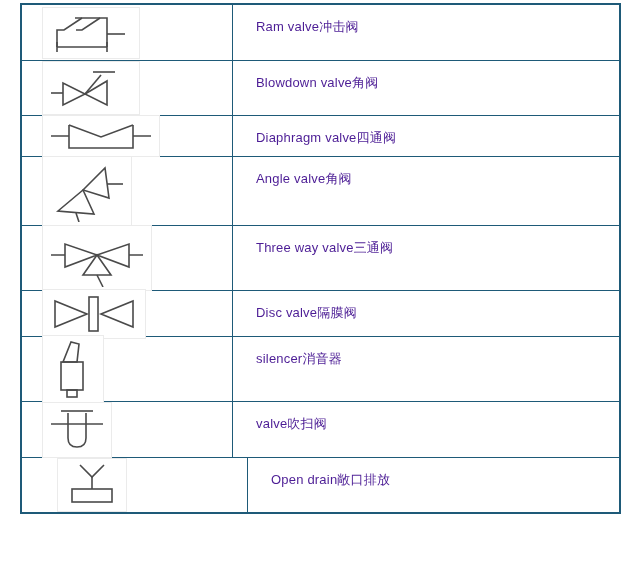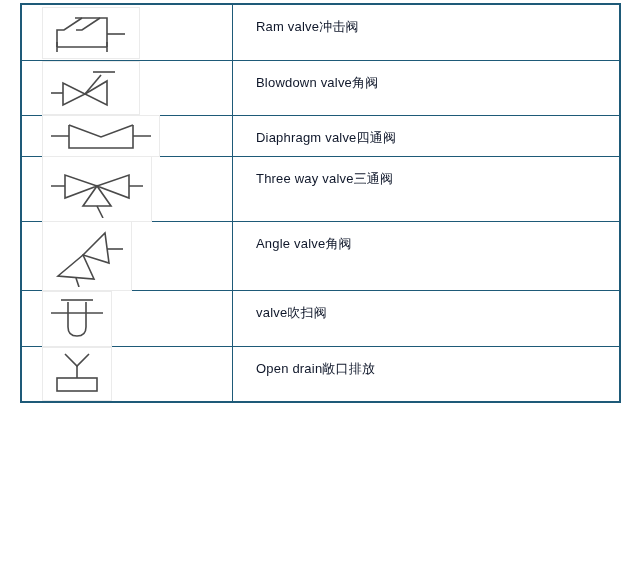--- a/index.html
+++ b/index.html
@@ -12,34 +12,34 @@
     position:absolute;left:20px;top:3px;width:601px;
     border:2px solid #1e5a78;
     box-sizing:border-box;
     background:#ffffff;
   }
   .row{
     display:flex;
     border-bottom:1px solid #1e5a78;
     box-sizing:border-box;
   }
-  .row:last-child{border-bottom:none;}
+  .row:last-child{border-bottom:none;margin-left:15px;}
   .cell{box-sizing:border-box;}
   .cell.sym{
     width:211px;
     border-right:1px solid #1e5a78;
     display:flex;align-items:center;justify-content:flex-start;
     padding-left:20px;
   }
   .cell.txt{
     flex:1;
     padding:12px 10px 0 23px;
   }
   .label{
-    font-size:13px;color:#0f172a;letter-spacing:.2px;
+    font-size:13px;color:#4c1d95;letter-spacing:.2px;
   }
   .symbox{
     display:inline-flex;align-items:center;justify-content:center;
     border:1px solid #ebebeb;background:#ffffff;padding:3px 6px;
   }
   .symbox svg{display:block;}
   .symbox path, .symbox rect, .symbox line, .symbox polygon{
     fill:none;stroke:#4a4a4a;stroke-width:1.6;
   }
 </style>
@@ -90,55 +90,83 @@
           <path d="M20,6 V29 H84 V6"></path>
           <path d="M20,6 L52,18 L84,6"></path>
         </svg>
       </span>
     </div>
     <div class="cell txt">
       <span class="label">Diaphragm valve四通阀</span>
     </div>
   </div>
 
+  <div class="row" style="height:69px">
+    <div class="cell sym">
+      <span class="symbox">
+        <svg width="76" height="62" viewBox="0 0 76 62">
+          <path d="M34,30 L56,8 L60,38 Z"></path>
+          <path d="M58,24 H74"></path>
+          <path d="M34,30 L9,51 L45,54 Z"></path>
+          <path d="M27,53 L30,62"></path>
+        </svg>
+      </span>
+    </div>
+    <div class="cell txt">
+      <span class="label">Angle valve角阀</span>
+    </div>
+  </div>
+
   <div class="row" style="height:65px">
     <div class="cell sym">
       <span class="symbox">
         <svg width="96" height="58" viewBox="0 0 96 58">
           <path d="M2,26 H16 M80,26 H94"></path>
           <path d="M16,15 L16,38 L48,26 Z"></path>
           <path d="M80,15 L80,38 L48,26 Z"></path>
           <path d="M34,46 L62,46 L48,26 Z"></path>
           <path d="M48,46 L54,58"></path>
         </svg>
       </span>
     </div>
     <div class="cell txt">
       <span class="label">Three way valve三通阀</span>
     </div>
   </div>
 
-  <div class="row" style="height:69px">
+
+  <div class="row" style="height:46px">
     <div class="cell sym">
       <span class="symbox">
-        <svg width="76" height="62" viewBox="0 0 76 62">
-          <path d="M34,30 L56,8 L60,38 Z"></path>
-          <path d="M58,24 H74"></path>
-          <path d="M34,30 L9,51 L45,54 Z"></path>
-          <path d="M27,53 L30,62"></path>
+        <svg width="90" height="42" viewBox="0 0 90 42">
+          <path d="M6,8 L6,34 L38,21 Z"></path>
+          <path d="M84,8 L84,34 L52,21 Z"></path>
+          <rect x="40" y="4" width="9" height="34"></rect>
         </svg>
       </span>
     </div>
     <div class="cell txt">
-      <span class="label">Angle valve角阀</span>
+      <span class="label">Disc valve隔膜阀</span>
     </div>
   </div>
 
-
-
+  <div class="row" style="height:65px">
+    <div class="cell sym">
+      <span class="symbox">
+        <svg width="48" height="60" viewBox="0 0 48 60">
+          <rect x="12" y="23" width="22" height="28"></rect>
+          <polygon points="14,23 22,3 30,5 28,23"></polygon>
+          <rect x="18" y="51" width="10" height="7"></rect>
+        </svg>
+      </span>
+    </div>
+    <div class="cell txt">
+      <span class="label">silencer消音器</span>
+    </div>
+  </div>
 
   <div class="row" style="height:56px">
     <div class="cell sym">
       <span class="symbox">
         <svg width="56" height="48" viewBox="0 0 56 48">
           <path d="M12,5 H44"></path>
           <path d="M2,18 H54"></path>
           <path d="M19,7 V32 Q19,41 28,41 Q37,41 37,32 V7"></path>
         </svg>
       </span>

